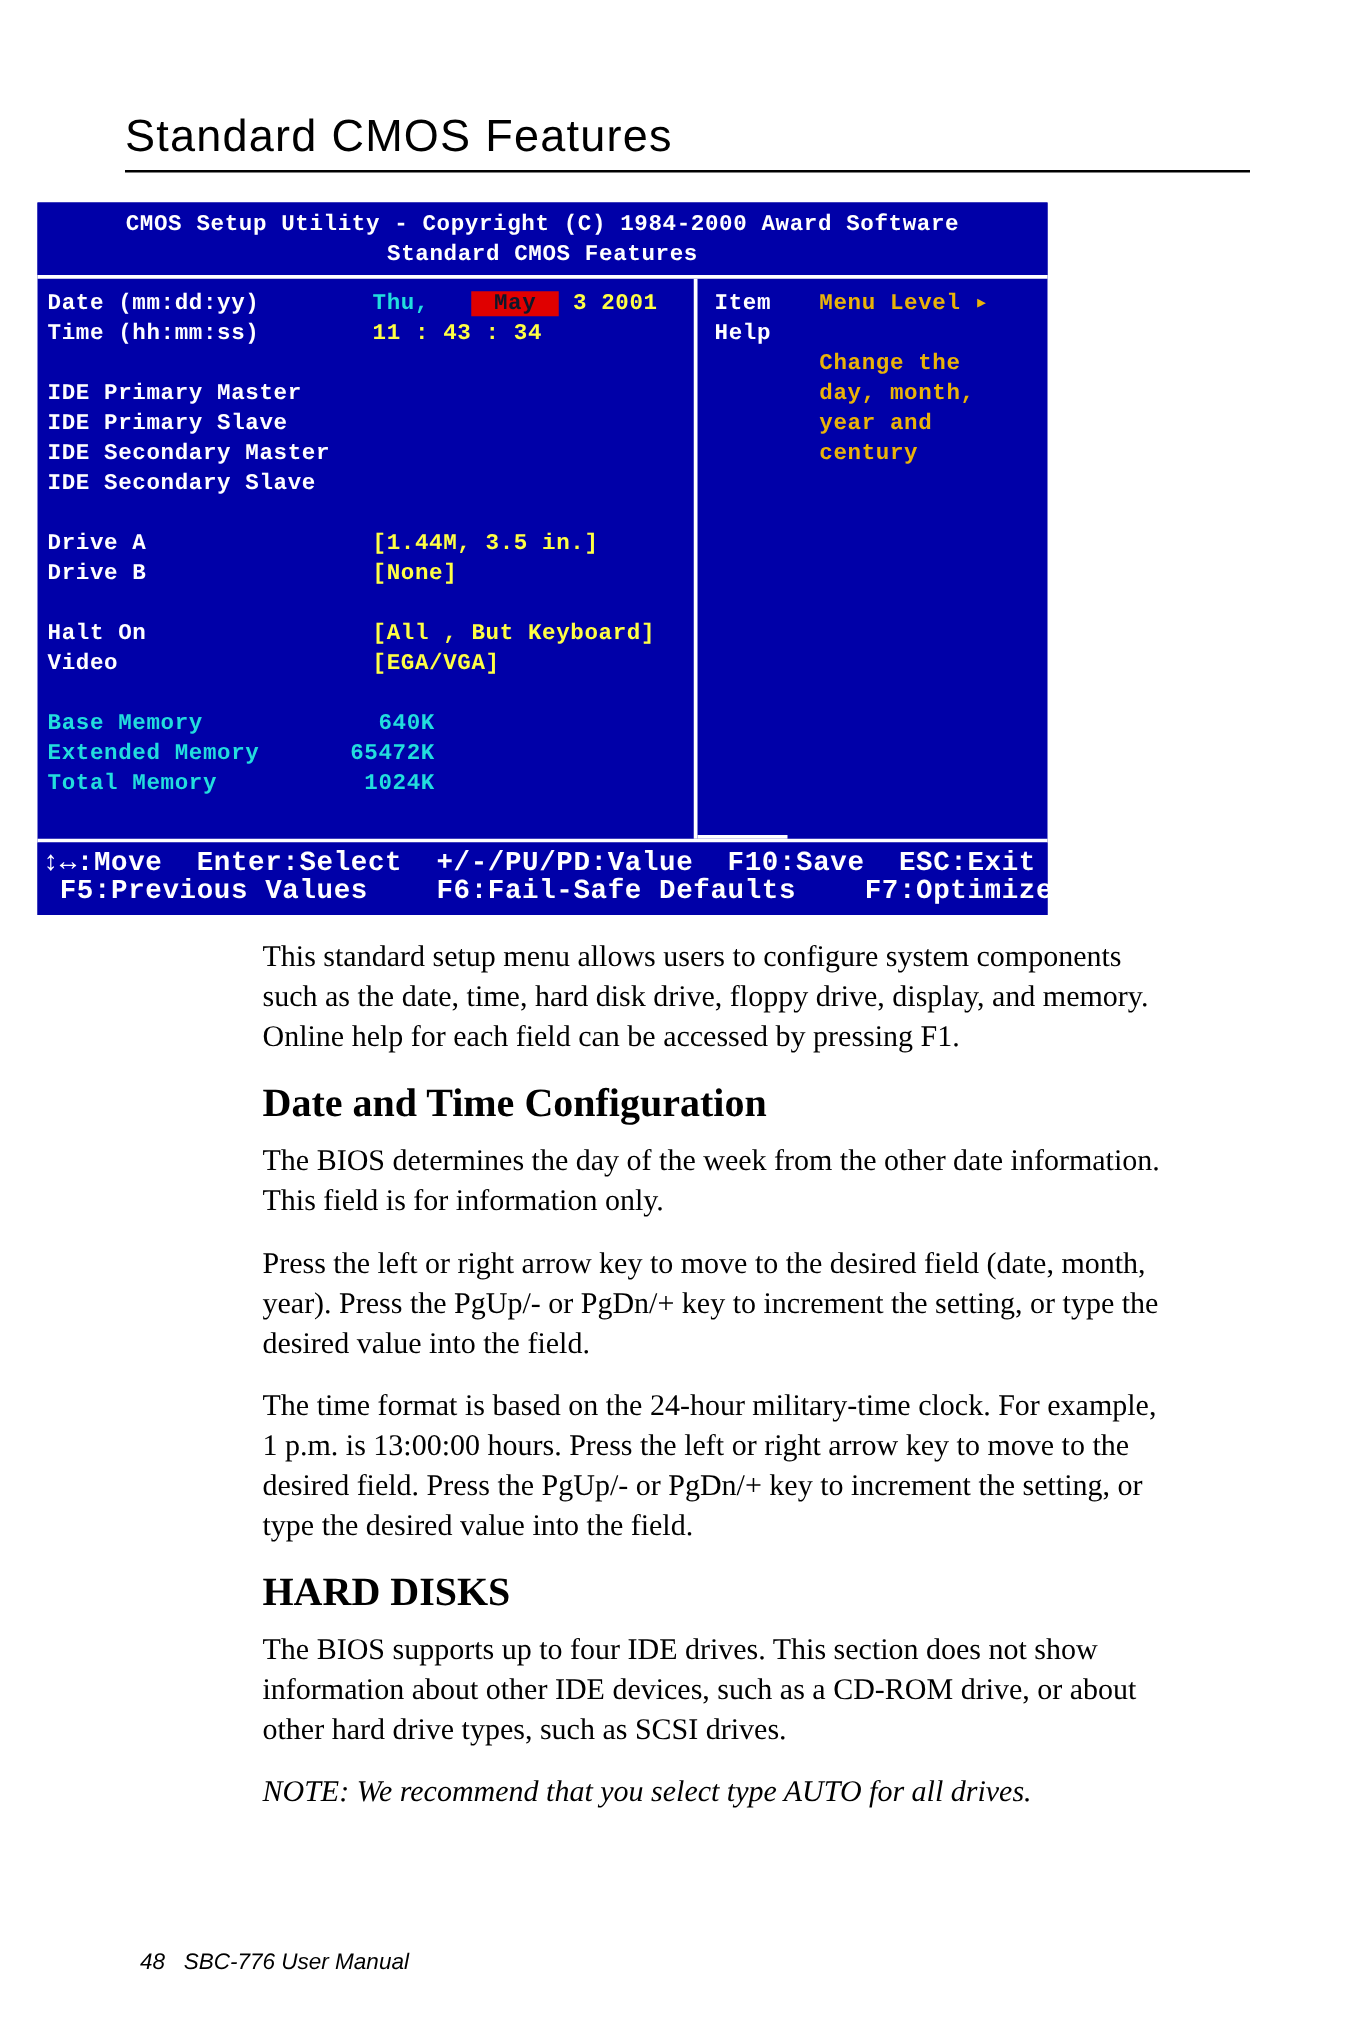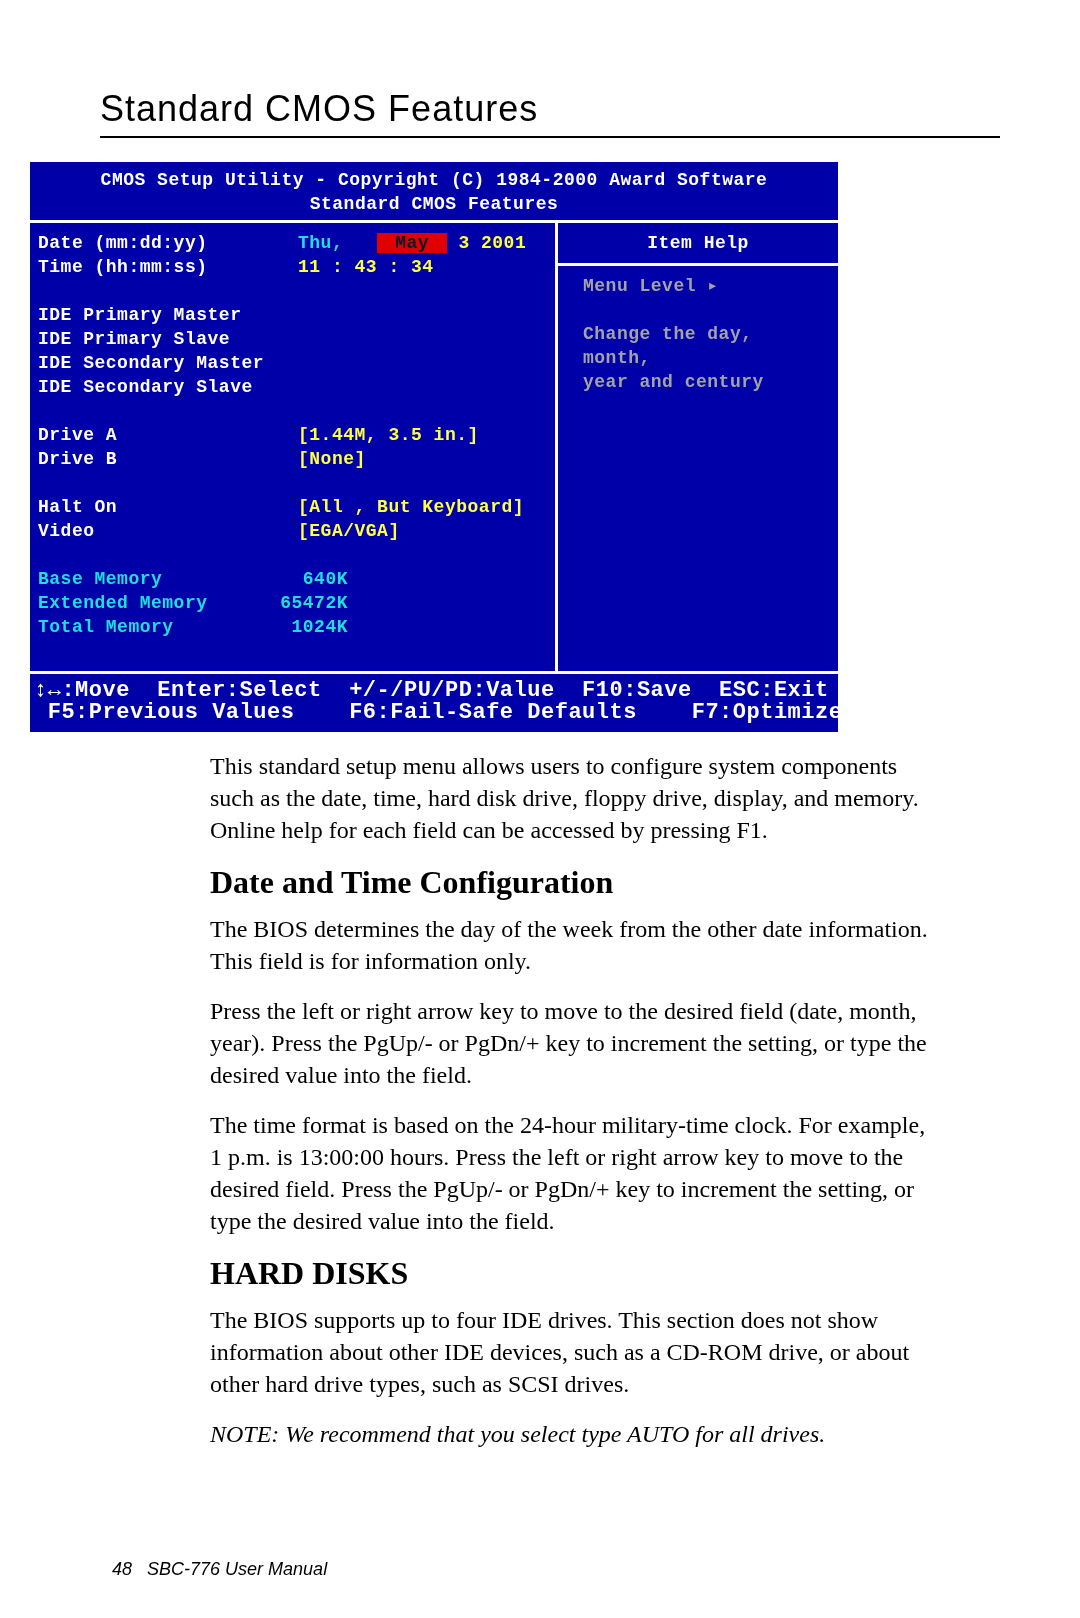--- a/index.html
+++ b/index.html
@@ -53,30 +53,29 @@
     border-bottom: 3px solid #fff;
   }
   .bios-left {
     flex: 1;
     padding: 8px 8px 8px 8px;
     border-right: 3px solid #fff;
   }
   .bios-right {
     width: 280px;
     display: flex;
-    flex-direction: column;
   }
   .bios-right-header {
     text-align: center;
     padding: 8px 4px;
     border-bottom: 3px solid #fff;
   }
   .bios-right-body {
     padding: 8px 25px;
-    color: #a3a3a3;
+    color: #eab308;
     font-weight: bold;
   }
   .bios-footer {
     background: #0000a8;
     color: #fff;
     padding: 6px 4px 8px 4px;
     font-size: 22px;
     line-height: 22px;
   }
   .bios-footer .row { white-space: pre; }

